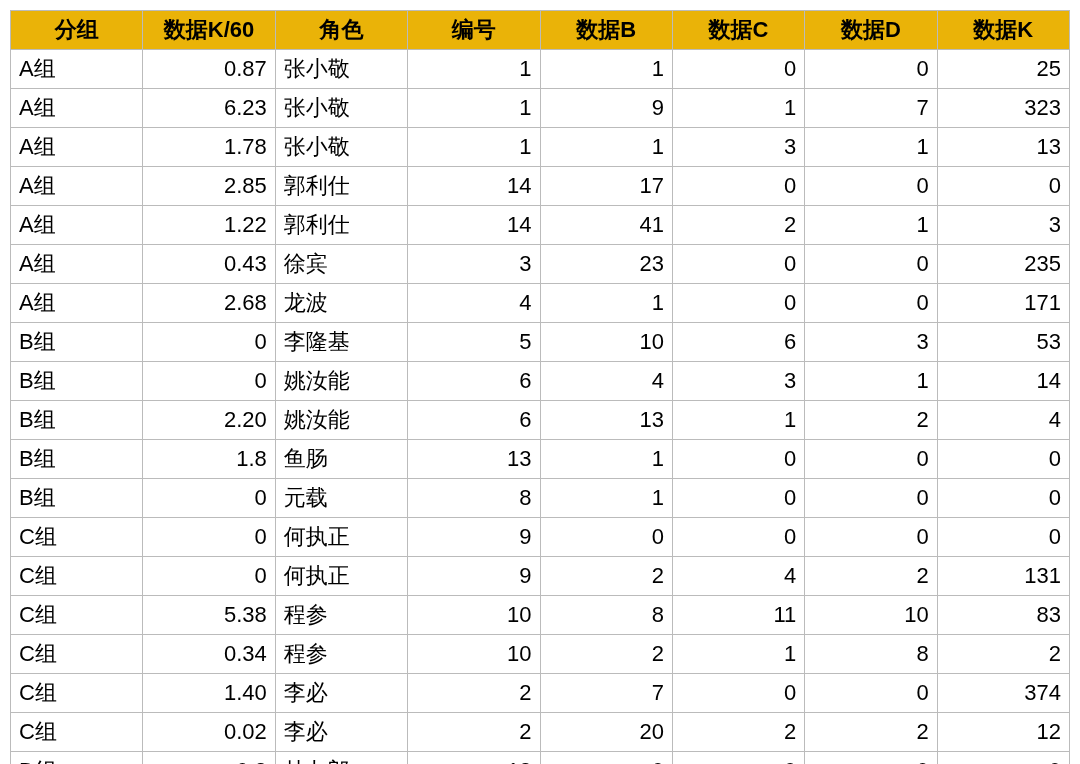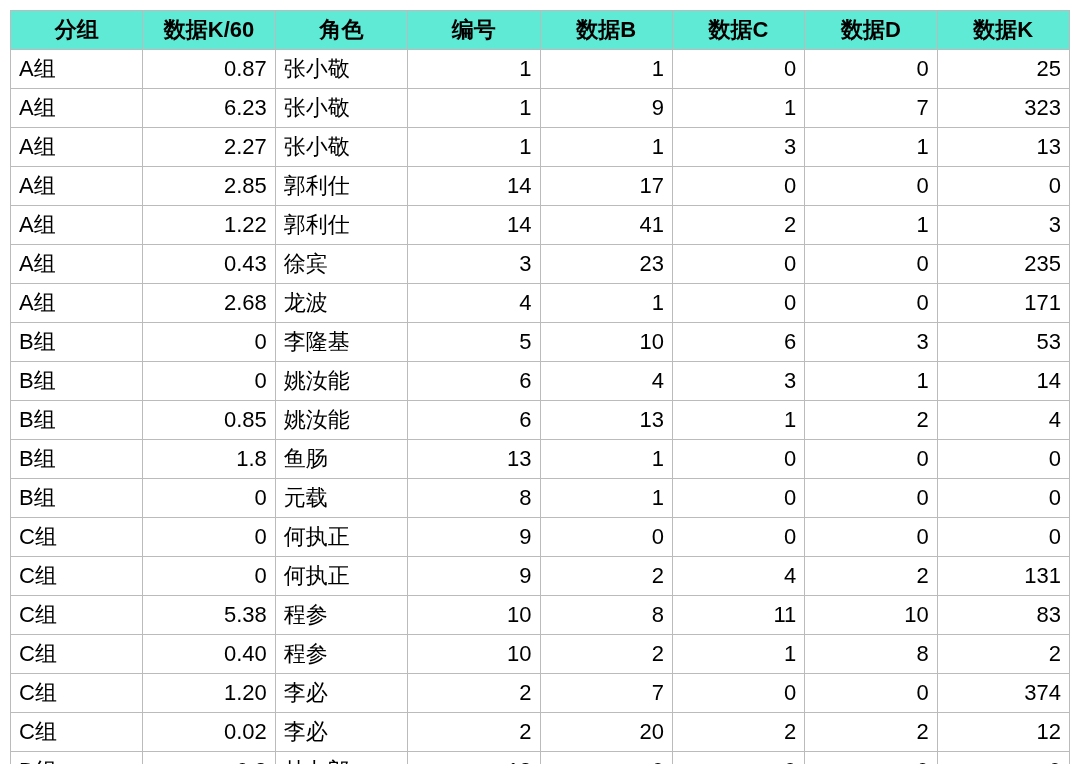--- a/index.html
+++ b/index.html
@@ -21,21 +21,21 @@
       border: 1px solid #bbb;
       padding: 4px 8px;
       font-size: 22px;
       height: 35px;
       overflow: hidden;
       white-space: nowrap;
     }
     th {
       font-weight: bold;
       text-align: center;
-      background: #5eead4;
+      background: #eab308;
     }
     td.txt {
       text-align: left;
     }
     td.num {
       text-align: right;
     }
     col.c0 { width: 12.5%; }
     col.c1 { width: 12.5%; }
     col.c2 { width: 12.5%; }
@@ -87,21 +87,21 @@
         <td class="num">6.23</td>
         <td class="txt">张小敬</td>
         <td class="num">1</td>
         <td class="num">9</td>
         <td class="num">1</td>
         <td class="num">7</td>
         <td class="num">323</td>
       </tr>
       <tr>
         <td class="txt">A组</td>
-        <td class="num">2.27</td>
+        <td class="num">1.78</td>
         <td class="txt">张小敬</td>
         <td class="num">1</td>
         <td class="num">1</td>
         <td class="num">3</td>
         <td class="num">1</td>
         <td class="num">13</td>
       </tr>
       <tr>
         <td class="txt">A组</td>
         <td class="num">2.85</td>
@@ -157,21 +157,21 @@
         <td class="num">0</td>
         <td class="txt">姚汝能</td>
         <td class="num">6</td>
         <td class="num">4</td>
         <td class="num">3</td>
         <td class="num">1</td>
         <td class="num">14</td>
       </tr>
       <tr>
         <td class="txt">B组</td>
-        <td class="num">0.85</td>
+        <td class="num">2.20</td>
         <td class="txt">姚汝能</td>
         <td class="num">6</td>
         <td class="num">13</td>
         <td class="num">1</td>
         <td class="num">2</td>
         <td class="num">4</td>
       </tr>
       <tr>
         <td class="txt">B组</td>
         <td class="num">1.8</td>
@@ -217,31 +217,31 @@
         <td class="num">5.38</td>
         <td class="txt">程参</td>
         <td class="num">10</td>
         <td class="num">8</td>
         <td class="num">11</td>
         <td class="num">10</td>
         <td class="num">83</td>
       </tr>
       <tr>
         <td class="txt">C组</td>
-        <td class="num">0.40</td>
+        <td class="num">0.34</td>
         <td class="txt">程参</td>
         <td class="num">10</td>
         <td class="num">2</td>
         <td class="num">1</td>
         <td class="num">8</td>
         <td class="num">2</td>
       </tr>
       <tr>
         <td class="txt">C组</td>
-        <td class="num">1.20</td>
+        <td class="num">1.40</td>
         <td class="txt">李必</td>
         <td class="num">2</td>
         <td class="num">7</td>
         <td class="num">0</td>
         <td class="num">0</td>
         <td class="num">374</td>
       </tr>
       <tr>
         <td class="txt">C组</td>
         <td class="num">0.02</td>

